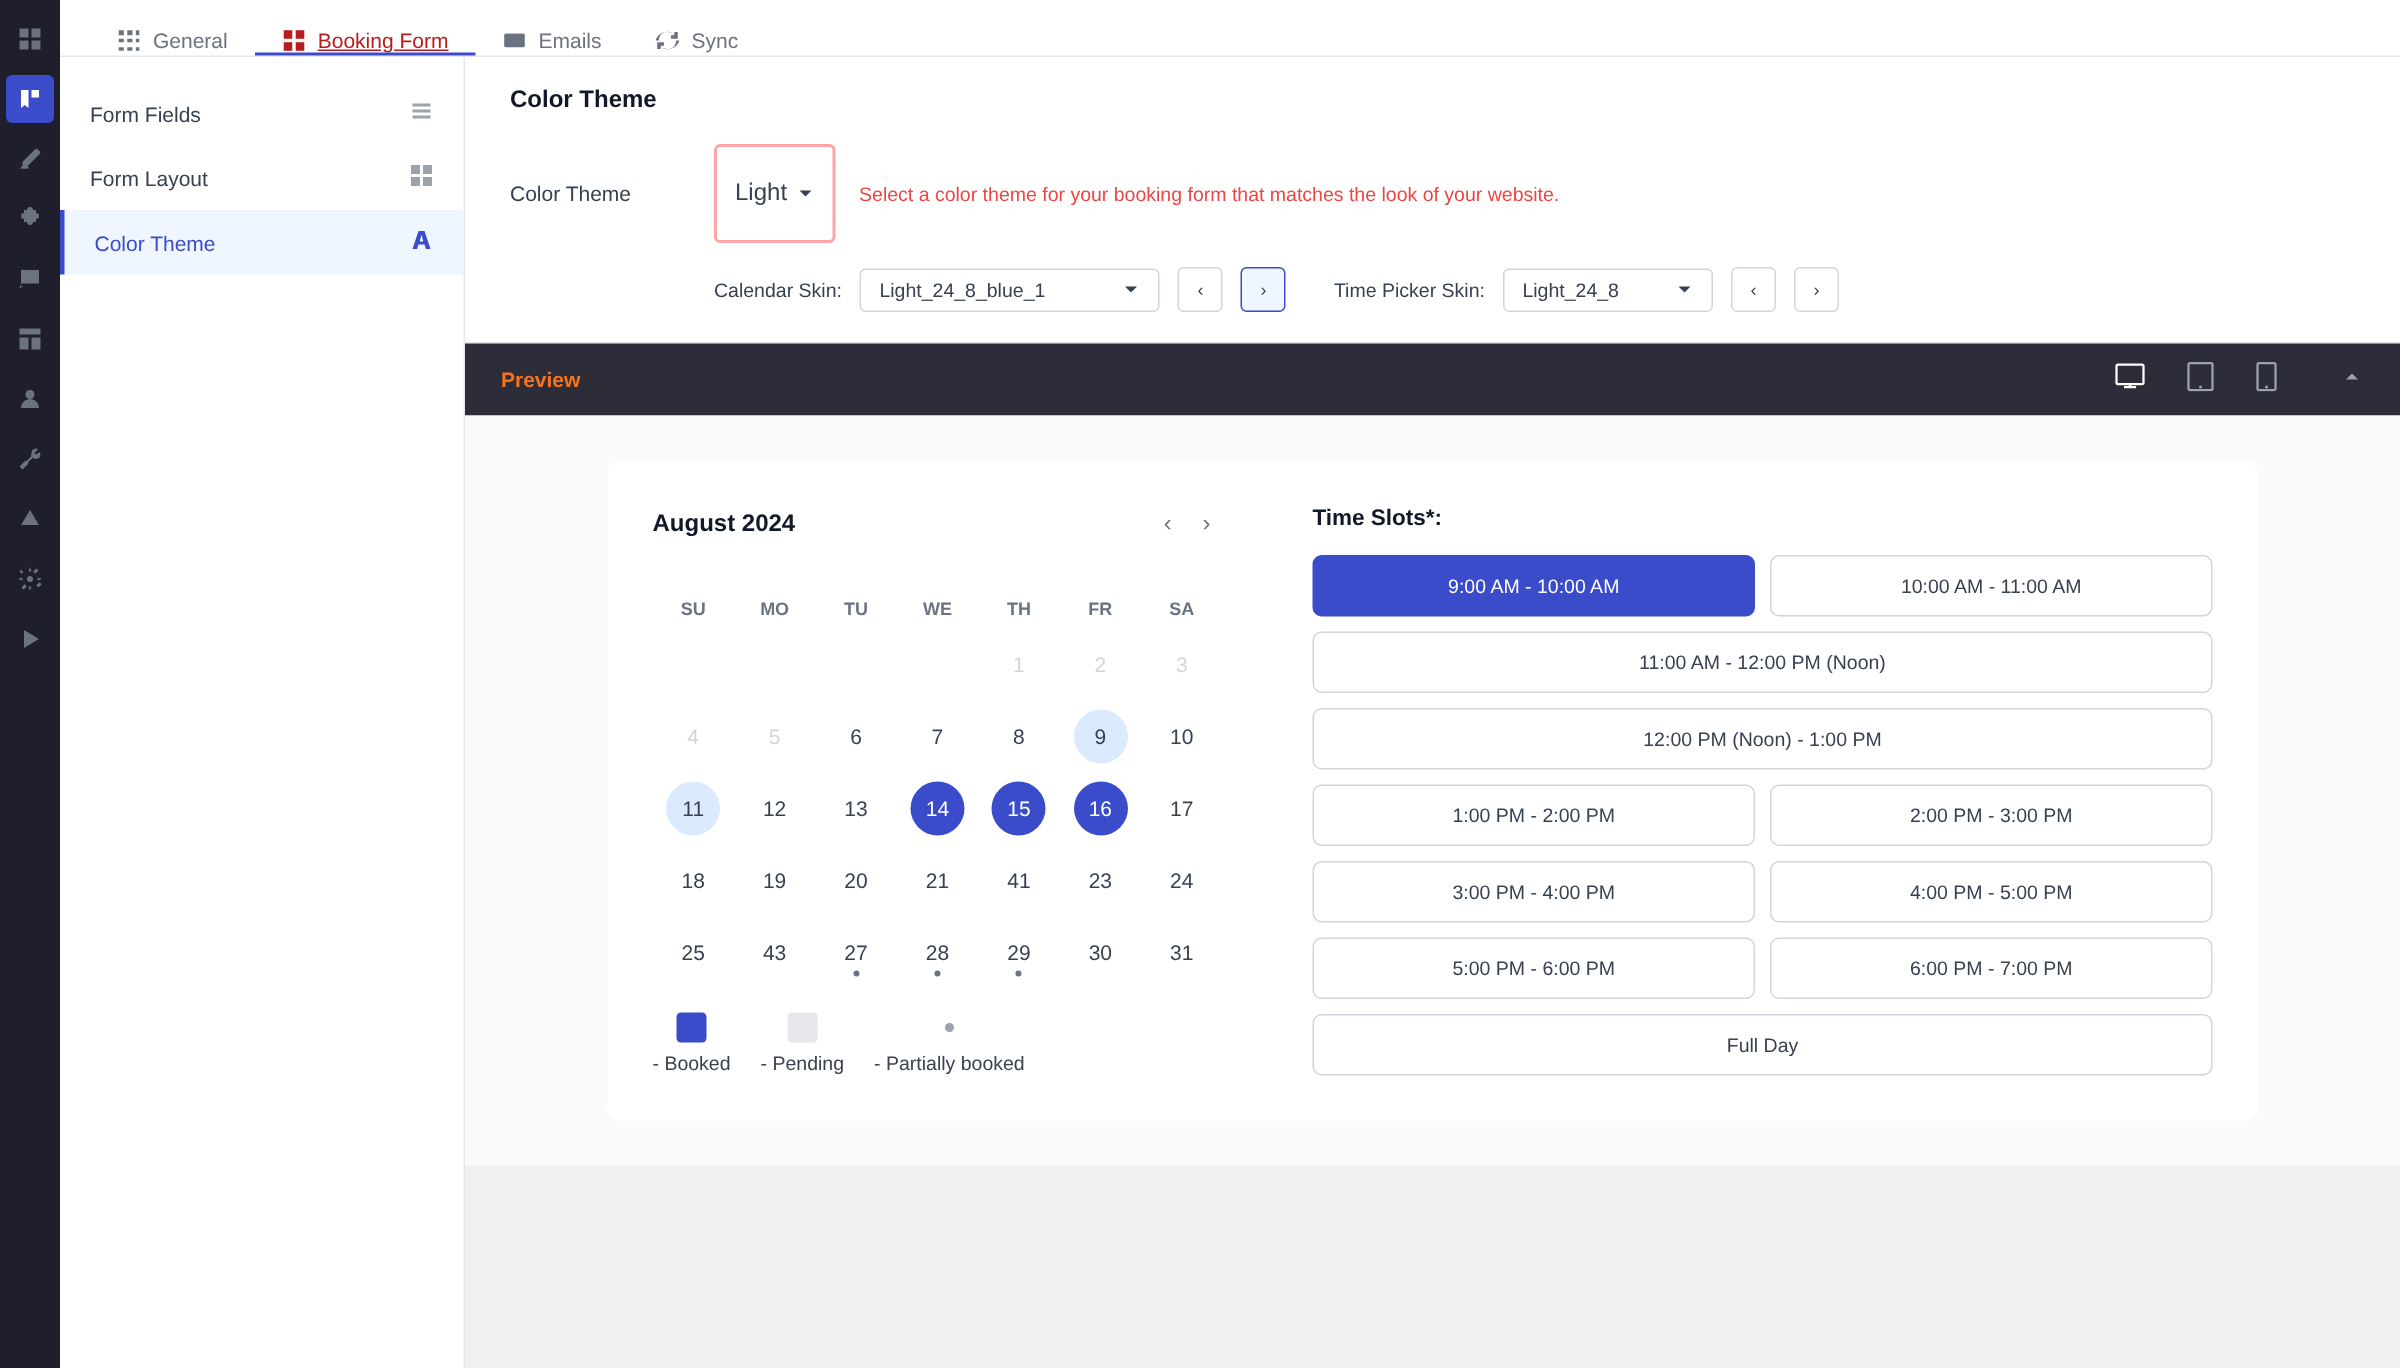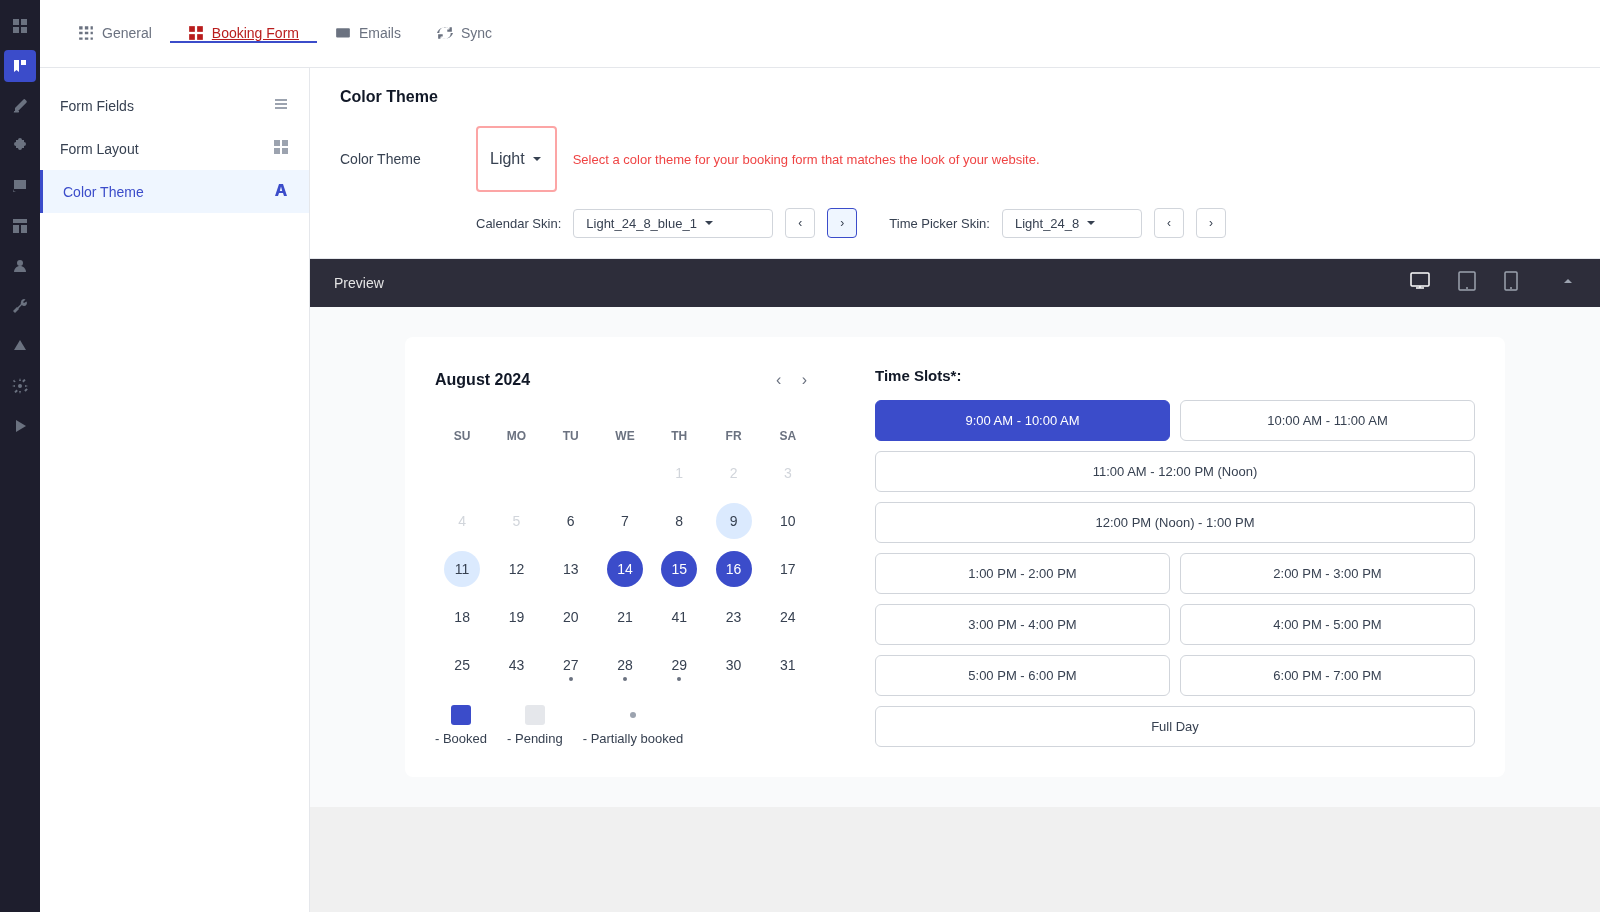--- a/index.html
+++ b/index.html
@@ -30,23 +30,23 @@
       display: flex;
       flex-direction: column;
       overflow: hidden;
     }
 
     
     .top-nav {
       background: white;
       border-bottom: 1px solid #e5e7eb;
       display: flex;
-      align-items: center;
+      align-items: flex-end;
       padding: 0 20px;
-      height: 68px;
+      height: 38px;
       flex-shrink: 0;
     }
     .nav-tab {
       display: flex; align-items: center; gap: 8px;
       padding: 0 18px;
       color: #6b7280;
       cursor: pointer;
       border-bottom: 2px solid transparent;
       font-size: 14px;
       font-weight: 500;
@@ -154,20 +154,21 @@
     .skin-select {
       display: flex; align-items: center; gap: 6px;
       padding: 6px 12px;
       border: 1px solid #d1d5db;
       border-radius: 4px;
       background: white;
       cursor: pointer;
       font-size: 13px;
       color: #374151;
       min-width: 200px;
+      justify-content: space-between;
     }
     .nav-arrow-btn {
       width: 30px; height: 30px;
       border: 1px solid #d1d5db;
       border-radius: 4px;
       background: white;
       cursor: pointer;
       display: flex; align-items: center; justify-content: center;
       font-size: 12px; color: #374151;
     }
@@ -181,23 +182,23 @@
     }
     .preview-header {
       background: #2d2d3a;
       display: flex;
       align-items: center;
       justify-content: space-between;
       padding: 0 24px;
       height: 48px;
     }
     .preview-title {
-      color: #e5e5e5;
+      color: #f97316;
       font-size: 14px;
-      font-weight: 400;
+      font-weight: 700;
       text-align: right;
     }
     .preview-controls {
       display: flex; gap: 16px; align-items: center;
     }
     .preview-device-btn {
       color: #9ca3af;
       cursor: pointer;
       padding: 4px 6px;
       border-radius: 4px;

